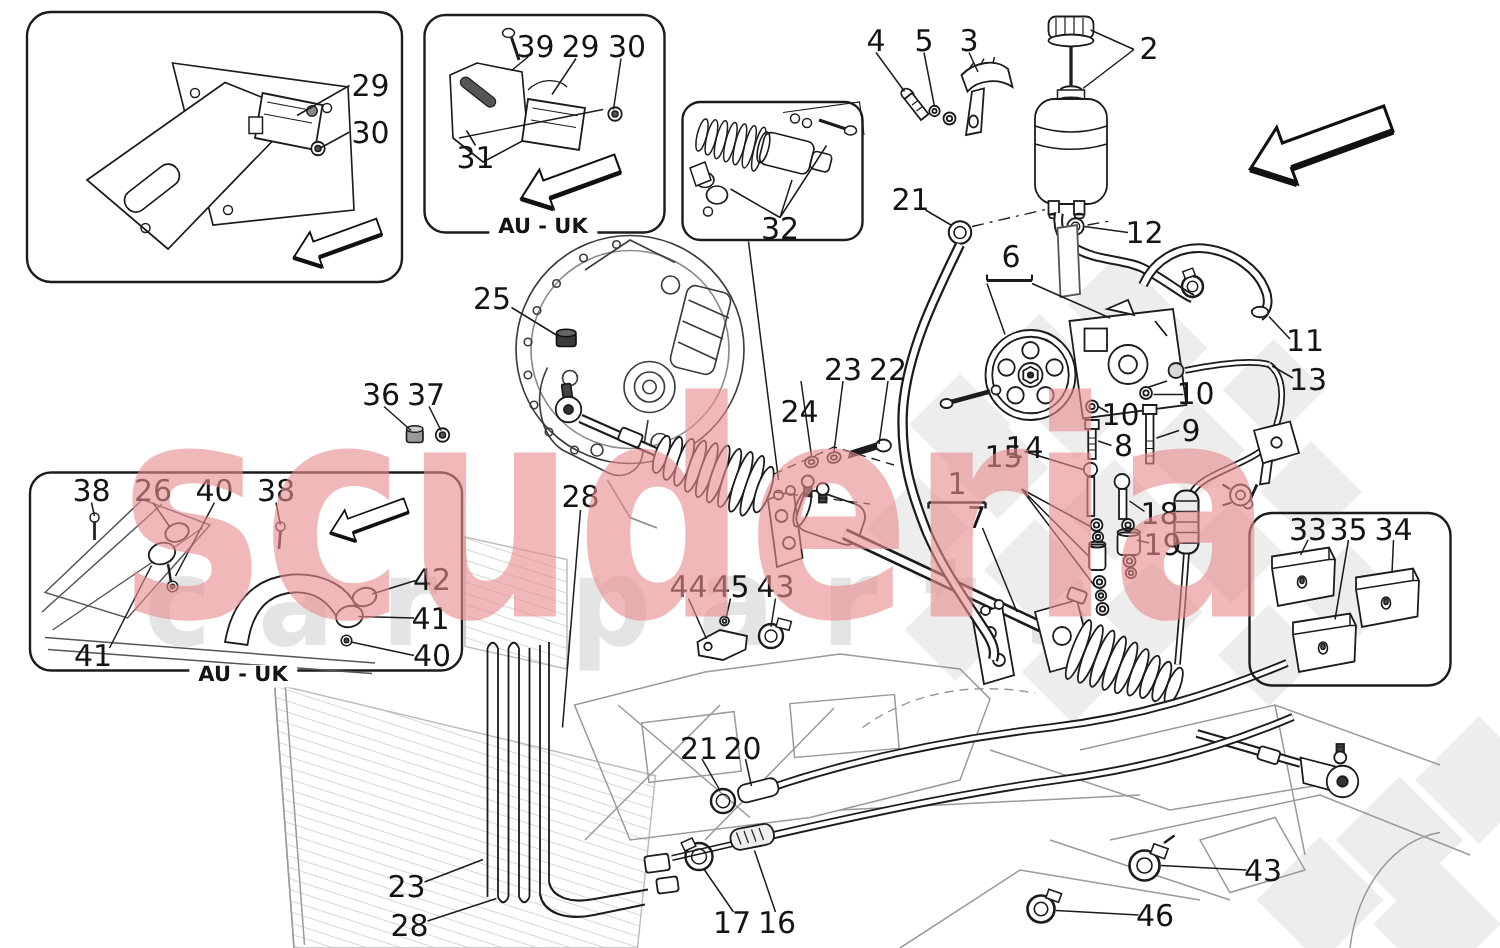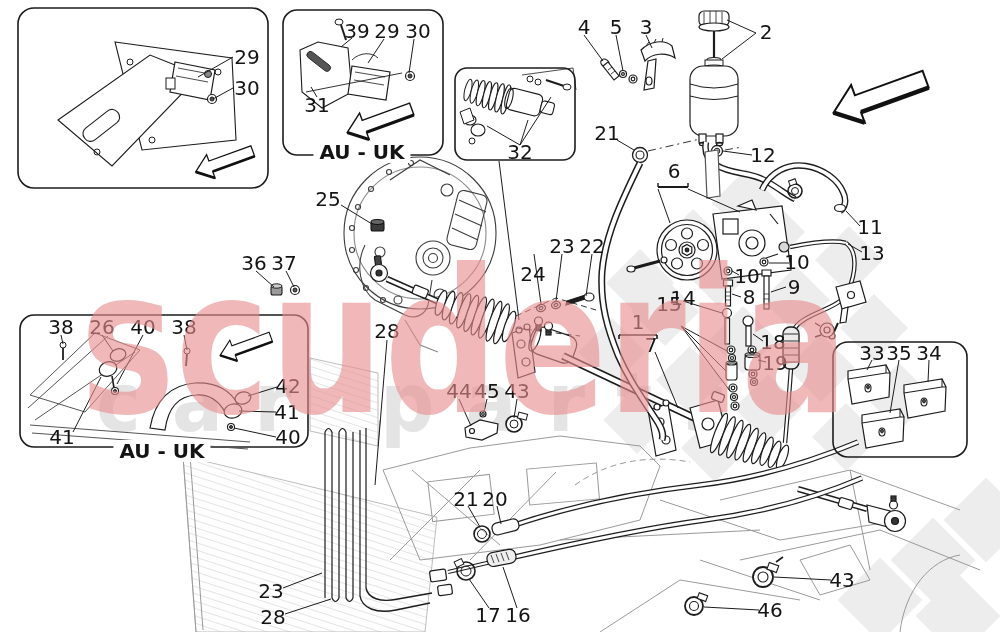--- a/index.html
+++ b/index.html
@@ -5,21 +5,21 @@
   html,body{margin:0;padding:0;background:#fff;}
   #stage{position:relative;width:1000px;height:632px;background:#ffffff;overflow:hidden;
          font-family:"DejaVu Sans","Liberation Sans",sans-serif;}
   #artsvg{position:absolute;left:0;top:0;z-index:1;}
   #wm-gray{position:absolute;left:96px;top:362px;z-index:0;font-size:82px;font-weight:bold;
            letter-spacing:34px;color:#e4e4e4;white-space:nowrap;line-height:1;
            transform:scaleX(.92);transform-origin:left top;pointer-events:none;}
   #callout-layer{position:absolute;left:0;top:0;width:1000px;height:632px;z-index:2;}
   .callout{position:absolute;transform:translate(-50%,-50%);font-size:20px;color:#141414;
            line-height:1;white-space:nowrap;}
-  .auuk{position:absolute;transform:translate(-50%,-50%);font-size:20px;font-weight:bold;
+  .auuk{position:absolute;transform:translate(-50%,-50%);font-size:14px;font-weight:bold;
         color:#141414;background:#fff;padding:0 6px;line-height:1.1;z-index:2;white-space:nowrap;}
   #wm-red{position:absolute;left:80px;top:243px;z-index:3;font-size:200px;font-weight:bold;
           line-height:1;color:rgba(231,140,140,.62);white-space:nowrap;
           transform:scaleX(.80);transform-origin:left top;pointer-events:none;}
 </style>
 </head>
 <body>
 
 <div id="stage">
 

